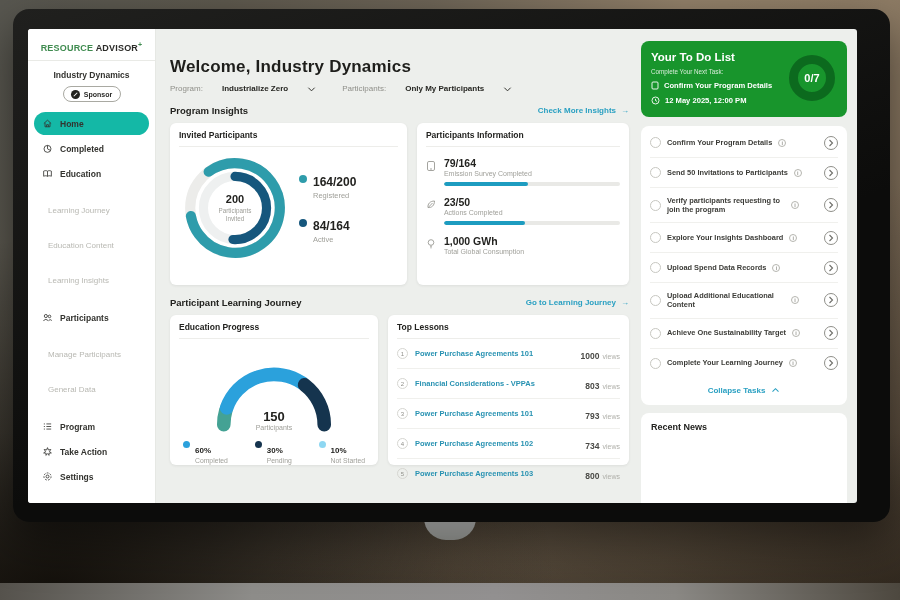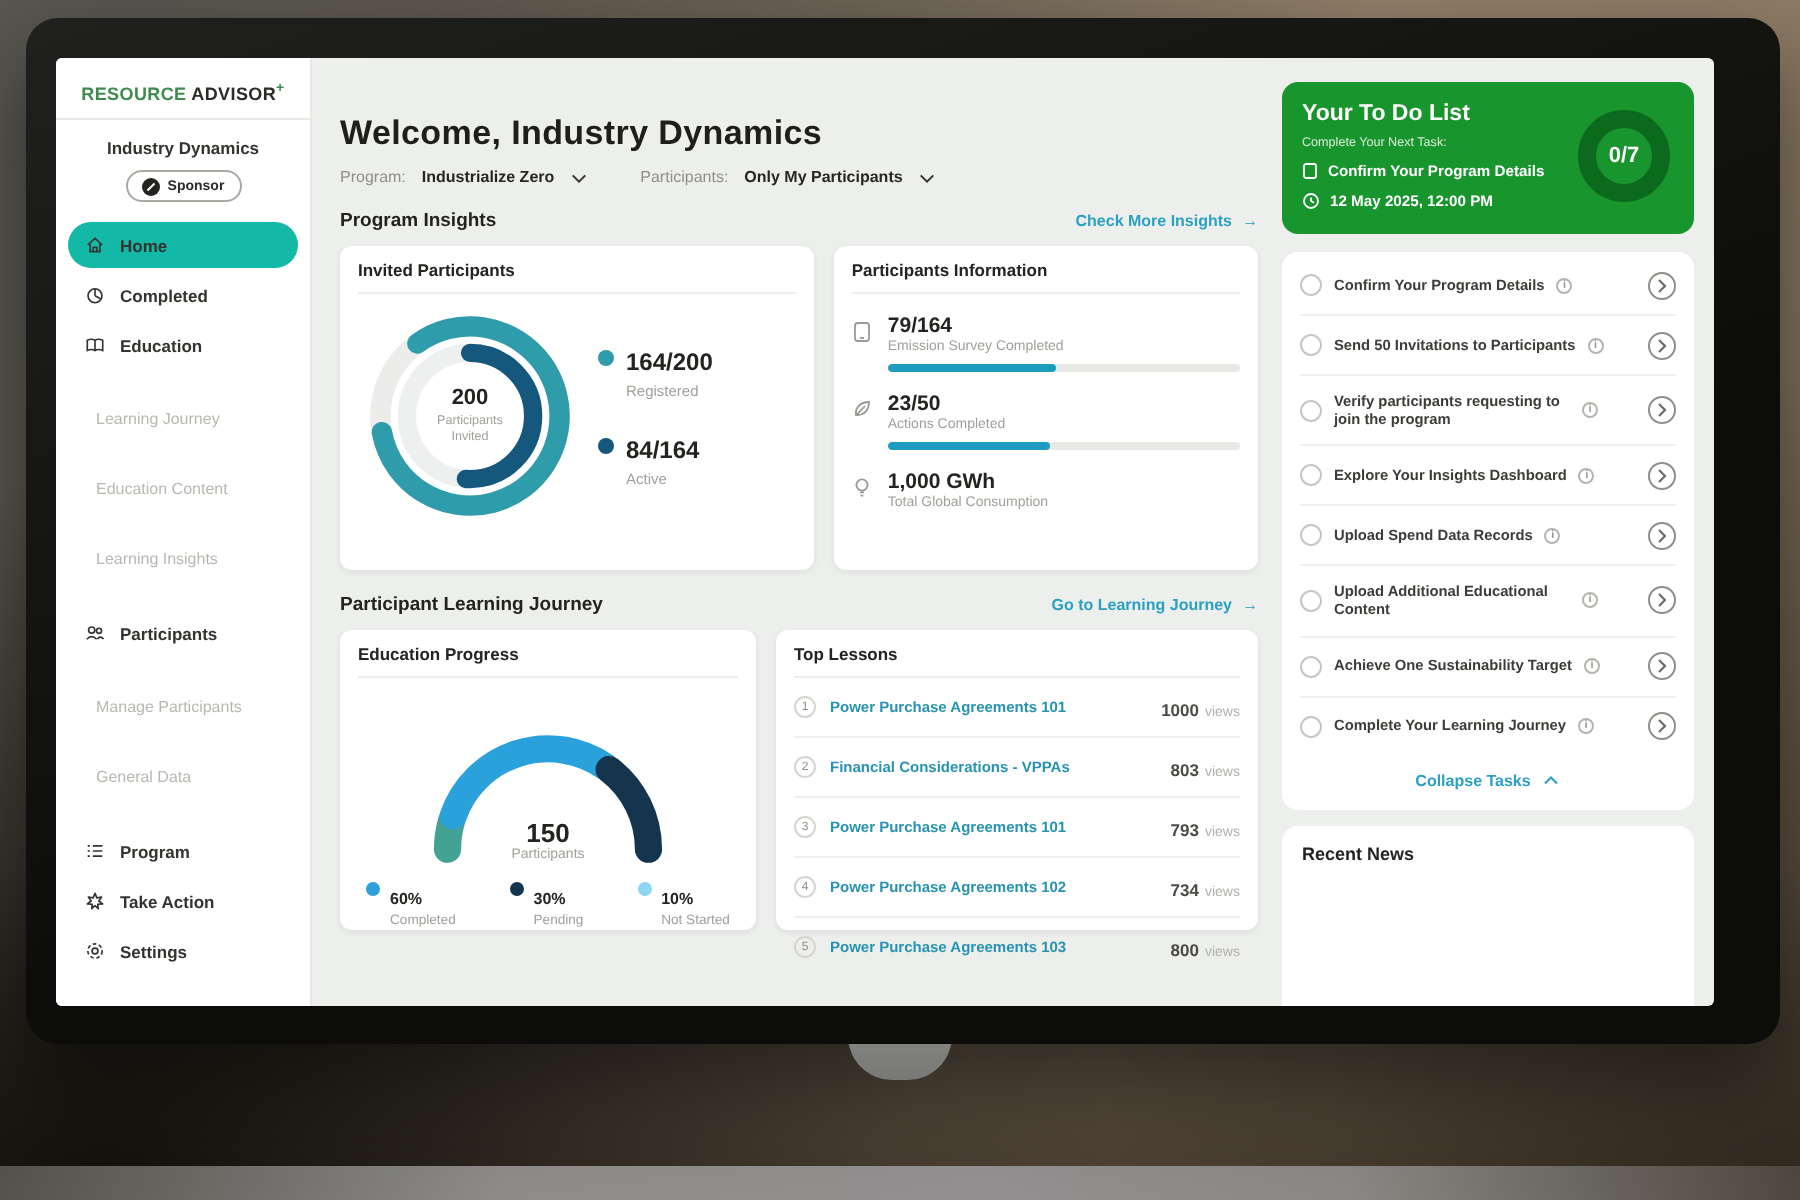--- a/index.html
+++ b/index.html
@@ -42,21 +42,21 @@
   .nav-item { display:flex; align-items:center; gap:7px; margin:2px 6px; padding:6px 8px; border-radius:14px;
     font-size:8.5px; font-weight:bold; color:#33332f; cursor:pointer; }
   .nav-item.active { background:#14b8a6; }
   .nav-item svg { flex:none; }
   .nav-sub { margin:16px 6px; padding:5px 8px 5px 14px; font-size:8px; color:#b8b8b2; cursor:pointer; }
 
   
   .main { flex:1; padding:12px 12px 0 14px; min-width:0; }
   .h1 { font-size:17px; font-weight:bold; color:#1e1e1b; letter-spacing:.2px;margin-top:16px; }
   .filters { display:flex; gap:26px; margin-top:7px; align-items:center; }
-  .filter { display:flex; gap:8px; align-items:flex-end; cursor:pointer; }
+  .filter { display:flex; gap:19px; align-items:flex-end; cursor:pointer; }
   .filter .fl { font-size:8px; color:#8f8f89; }
   .filter .fv { font-size:8px; font-weight:bold; color:#26262) ; color:#262622; }
   .sec-row { display:flex; justify-content:space-between; align-items:center; margin-top:12px; }
   .sec-title { font-size:9.5px; font-weight:bold; color:#232320; }
   .sec-link { font-size:8px; font-weight:bold; color:#2aa0c2; display:flex; gap:5px; align-items:center; cursor:pointer; }
   .cards { display:flex; gap:10px; margin-top:7px; }
   .card { background:#fff; border-radius:6px; box-shadow:0 1px 3px rgba(40,40,40,.08); padding:7px 9px 8px; }
   .card-title { font-size:8.5px; font-weight:bold; color:#232320; padding-bottom:6px; border-bottom:1px solid #ededea; }
 
   

